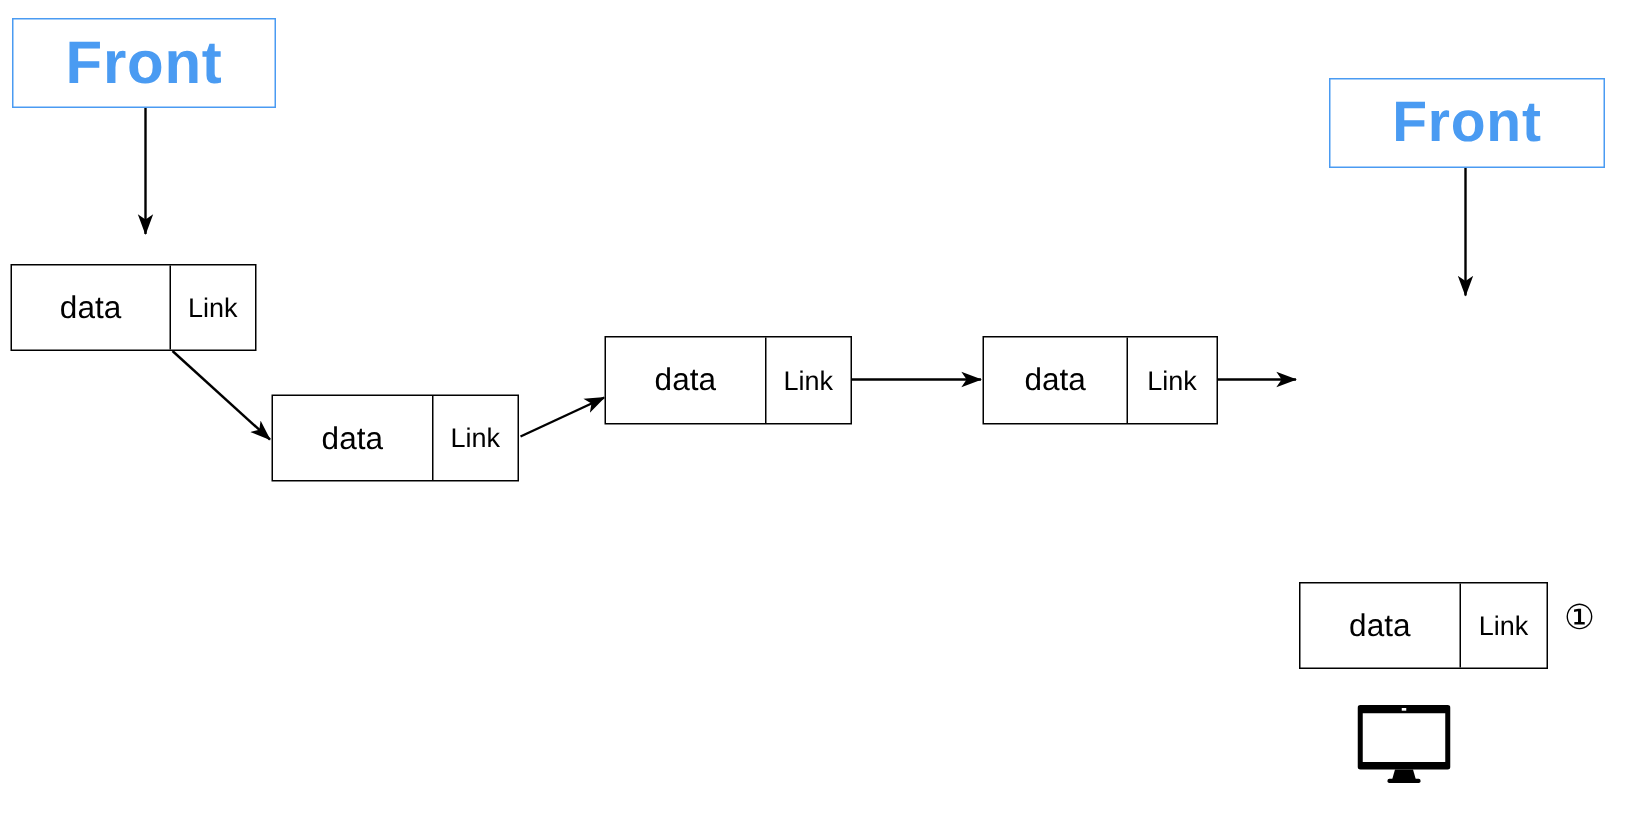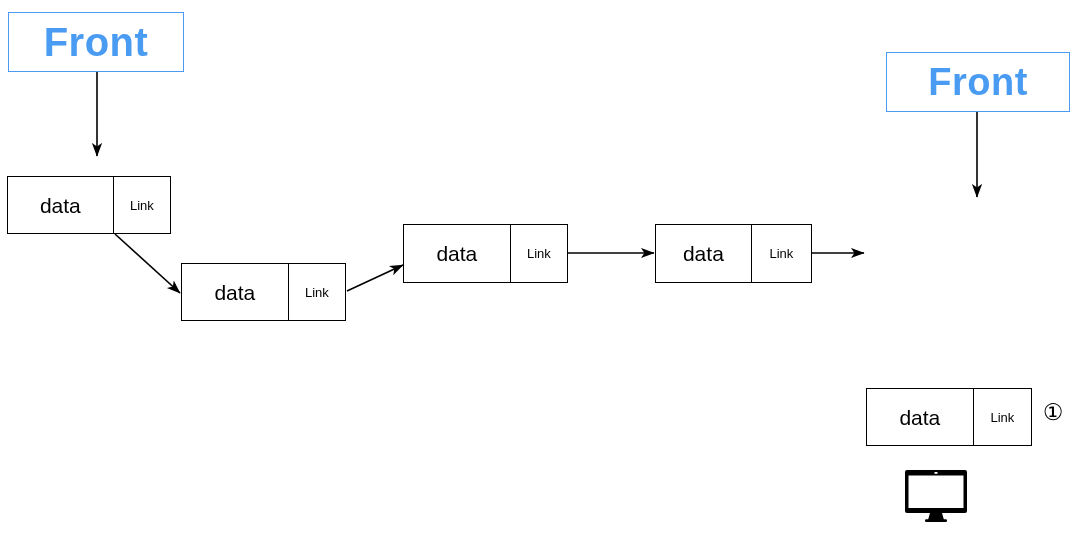--- a/index.html
+++ b/index.html
@@ -52,21 +52,21 @@
     box-sizing: border-box;
     display: flex;
     align-items: center;
     justify-content: center;
     color: #000000;
     line-height: 1;
     white-space: nowrap;
   }
   .node .cell-data { font-size: 21px; }
   .node .cell-link {
-    font-size: 13px;
+    font-size: 18px;
     border-left: 1.6px solid #000000;
     text-align: right;
   }
   #node-1 { left: 7px;   top: 176px; width: 164px; height: 58px; }
   #node-2 { left: 181px; top: 263px; width: 165px; height: 58px; }
   #node-3 { left: 403px; top: 224px; width: 165px; height: 59px; }
   #node-4 { left: 655px; top: 224px; width: 157px; height: 59px; }
   #node-detached { left: 866px; top: 388px; width: 166px; height: 58px; }
 
   #node-1 .cell-data { width: 106px; }

